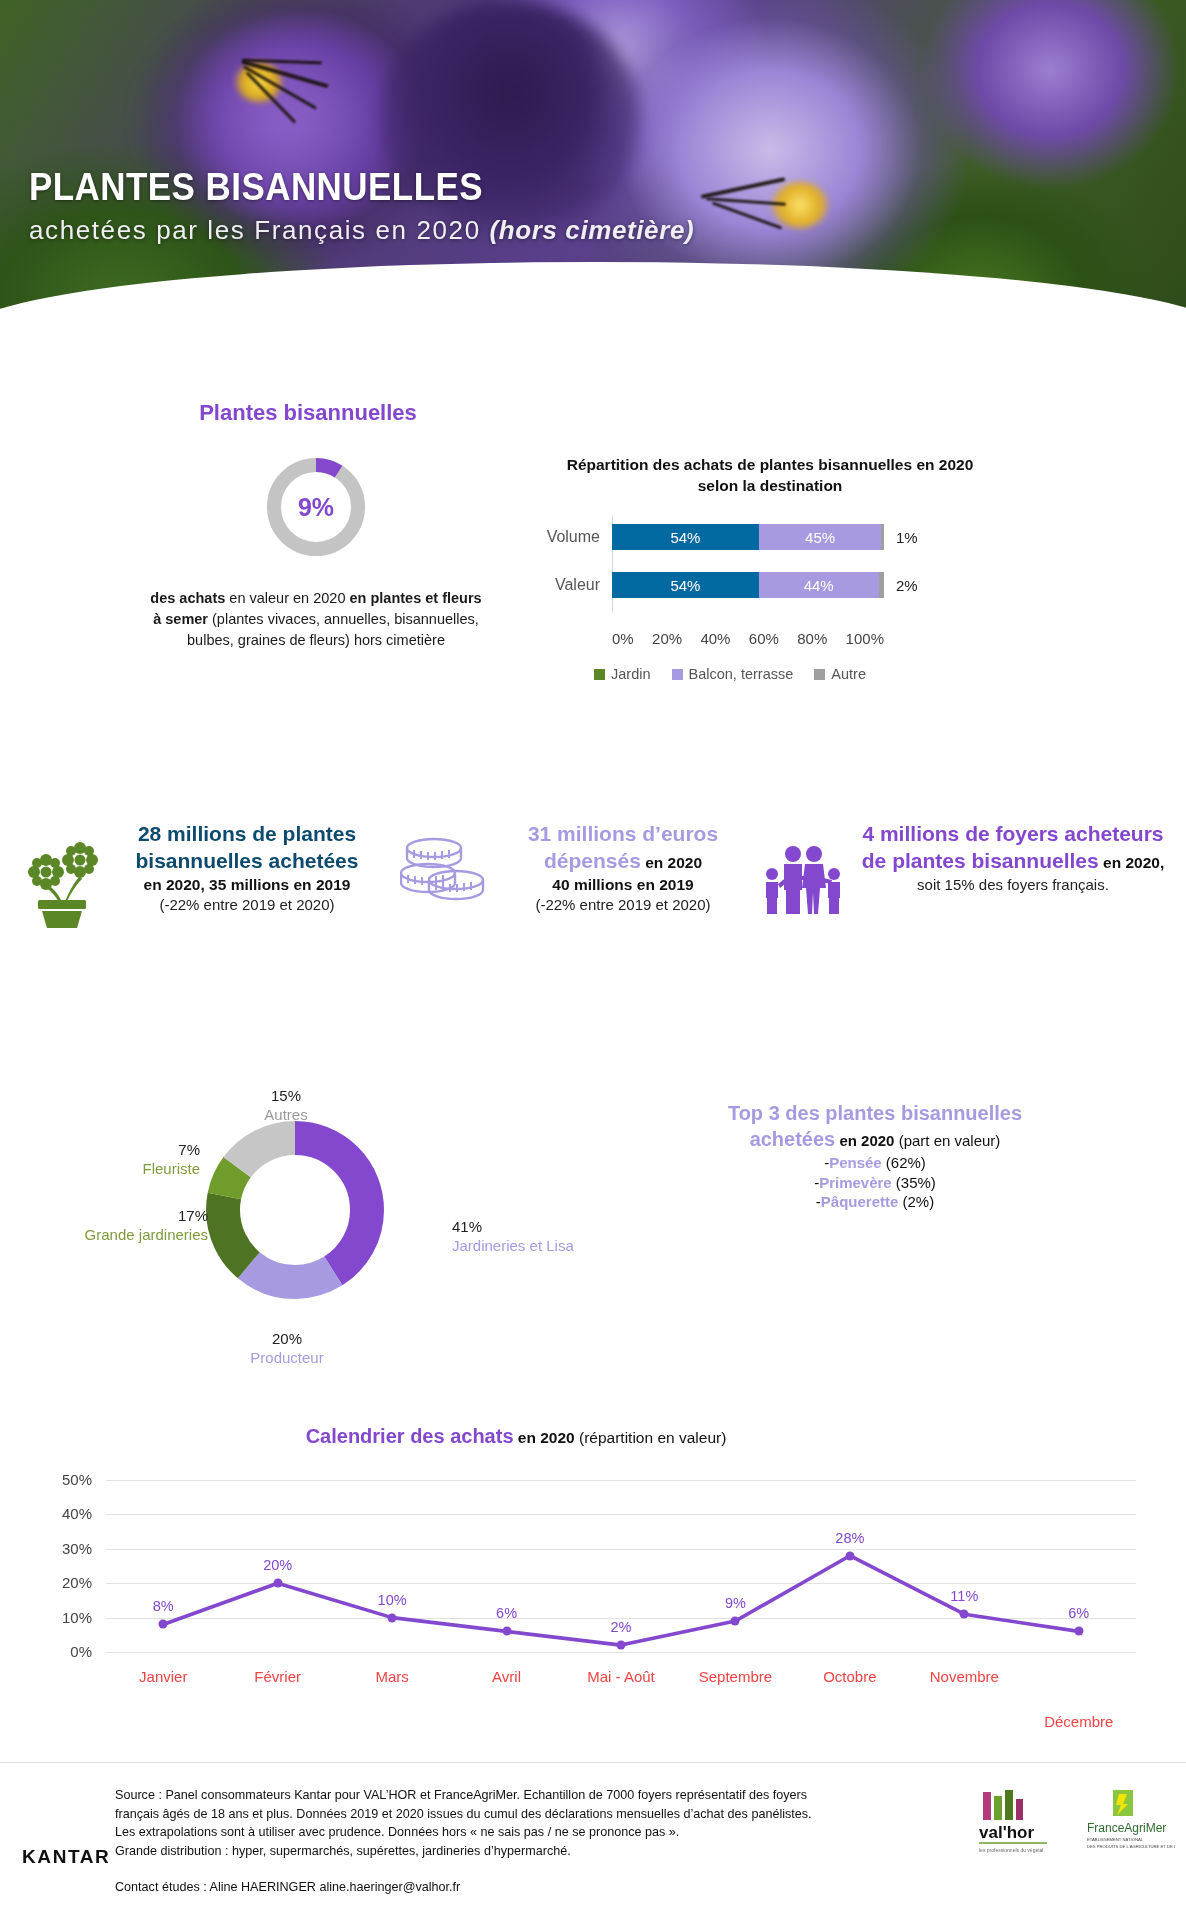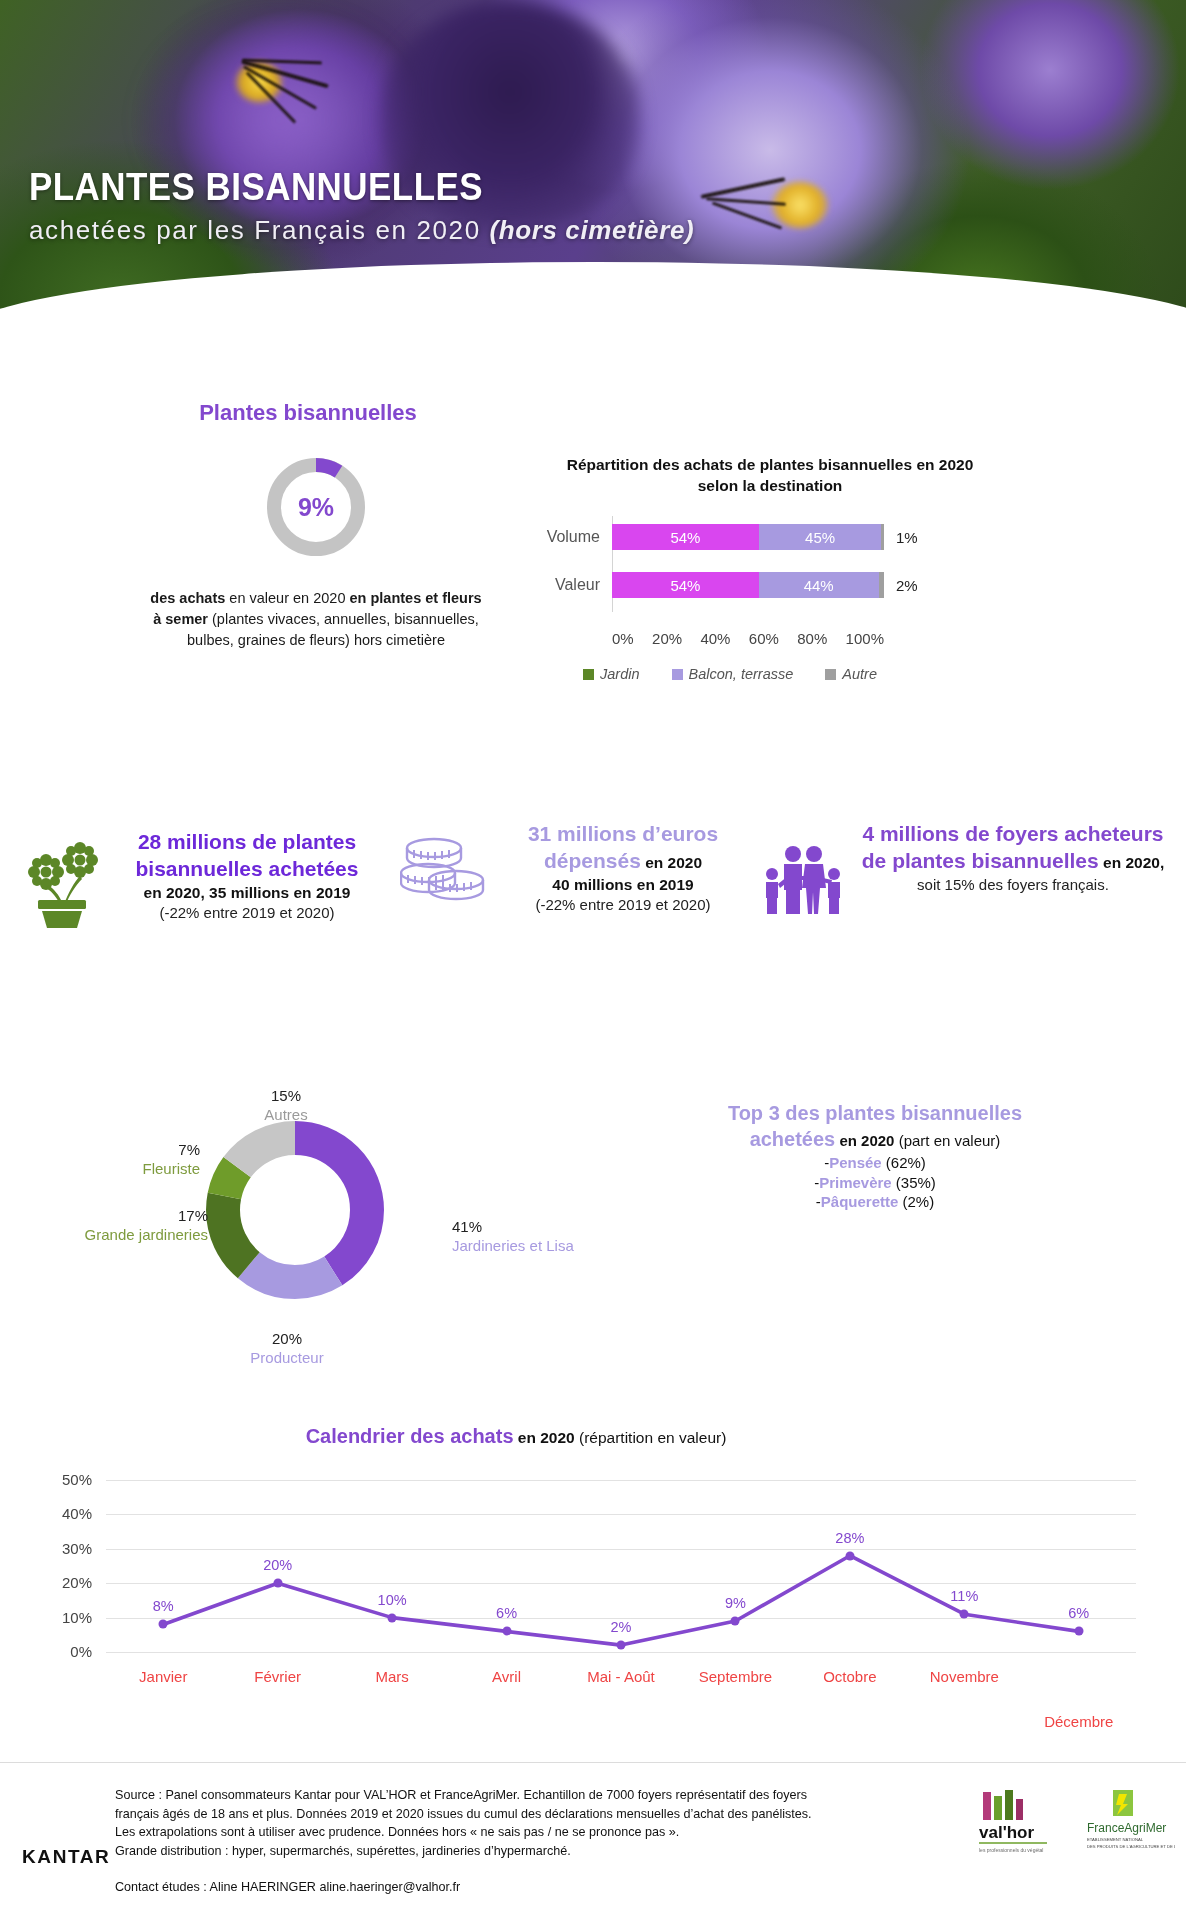--- a/index.html
+++ b/index.html
@@ -143,42 +143,42 @@
     line-height: 1.35;
   }
   .sb-chart { position: absolute; left: 520px; top: 520px; width: 420px; height: 120px; }
   .sb-row { position: relative; height: 34px; margin-bottom: 14px; display: flex; align-items: center; }
   .sb-rowlabel {
     width: 92px; text-align: right; padding-right: 12px;
     font-size: 16px; color: #555;
   }
   .sb-track { position: relative; width: 272px; height: 26px; display: flex; }
   .sb-seg { height: 26px; display: flex; align-items: center; justify-content: center; font-size: 15px; color: #fff; font-weight: normal; }
-  .sb-green { background: #d946ef; }
+  .sb-green { background: #0369a1; }
   .sb-purple { background: #a79ae0; }
   .sb-grey { background: #9f9f9f; }
   .sb-outside { margin-left: 12px; font-size: 15px; color: #222; }
   .sb-axisline { position: absolute; left: 92px; top: -4px; width: 1px; height: 96px; background: #d4d4d4; }
 
   .sb-ticks { position: absolute; left: 612px; top: 630px; width: 272px; display: flex; justify-content: space-between; }
   .sb-ticks span { font-size: 15px; color: #444; }
 
-  .sb-legend { position: absolute; left: 520px; top: 666px; width: 420px; display: flex; justify-content: center; gap: 32px; font-style: italic; }
+  .sb-legend { position: absolute; left: 520px; top: 666px; width: 420px; display: flex; justify-content: center; gap: 21px; }
   .lg-item { display: flex; align-items: center; gap: 6px; font-size: 14.5px; color: #555; }
   .lg-swatch { width: 11px; height: 11px; display: inline-block; }
 
   
   .kpi { position: absolute; top: 820px; display: flex; align-items: flex-start; }
   .kpi-1 { left: 24px; width: 360px; }
   .kpi-2 { left: 400px; width: 350px; }
   .kpi-3 { left: 760px; width: 410px; }
   .kpi-icon { flex: 0 0 auto; margin-right: 10px; margin-top: 12px; }
   .kpi-text { flex: 1; text-align: center; line-height: 1.3; }
   .kpi-big { font-size: 21px; font-weight: bold; }
-  .kpi-green { color: #6d28d9; margin-top: 8px; }
+  .kpi-green { color: #0c4a6e; }
   .kpi-lilac { color: #a79ae0; }
   .kpi-purple { color: #8348ce; }
   .kpi-mid { font-size: 15.5px; font-weight: bold; color: #111; }
   .kpi-small { font-size: 15px; color: #222; font-weight: normal; }
 
   
   .loc-title {
     position: absolute; left: 40px; top: 1045px; width: 545px;
     text-align: center; font-size: 16.5px; font-weight: bold; color: #111; line-height: 1.35;
   }

